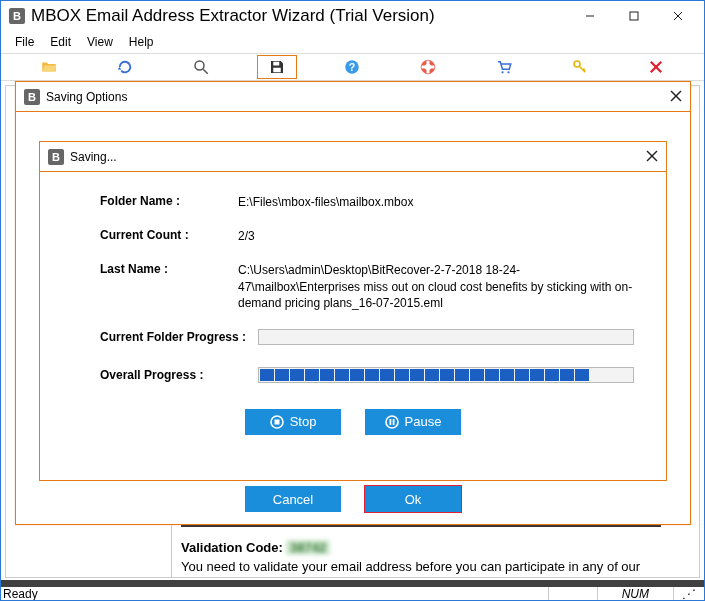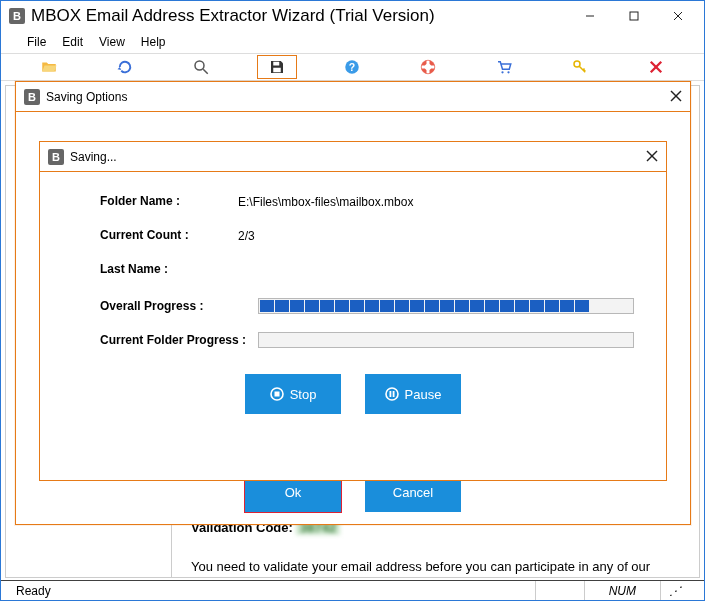--- a/index.html
+++ b/index.html
@@ -7,53 +7,53 @@
 
 
 .titlebar { height: 30px; display: flex; align-items: center; padding: 0 4px 0 8px; background: #fff; }
 .app-icon { width: 16px; height: 16px; background: #666; color: #fff; font-size: 11px; font-weight: bold; display: inline-flex; align-items: center; justify-content: center; margin-right: 6px; border-radius: 2px; }
 .titlebar .title { font-size: 17px; flex: 0 0 auto; }
 .titlebar .spacer { flex: 1; }
 .winctrl { width: 44px; height: 28px; display: inline-flex; align-items: center; justify-content: center; font-size: 12px; color: #222; }
 .winctrl svg { width: 10px; height: 10px; }
 
 
-.menubar { height: 22px; display: flex; align-items: center; padding: 0 18px; font-size: 12px; }
+.menubar { height: 22px; display: flex; align-items: center; padding: 0 6px; font-size: 12px; }
 .menubar span { padding: 2px 8px; }
 
 
 .toolbar { height: 28px; border-top: 1px solid #ddd; border-bottom: 1px solid #ddd; display: flex; align-items: center; padding: 0 10px; justify-content: space-around; }
 .tool { width: 40px; height: 24px; display: flex; align-items: center; justify-content: center; }
 .tool.active { border: 1px solid #e67a17; }
 .tool svg { width: 18px; height: 18px; }
 
 
 .workspace { position: absolute; top: 84px; left: 4px; right: 4px; bottom: 22px; border: 1px solid #ccc; }
 .yellow-folder { position: absolute; top: 186px; right: 20px; }
 .column-divider { position: absolute; top: 108px; bottom: 22px; left: 170px; width: 1px; background: #ccc; }
 
-.validation { position: absolute; bottom: 24px; left: 190px; width: 480px; font-family: "Times New Roman", serif; font-size: 13px; border-top: 2px solid #333; padding-top: 13px; }
+.validation { position: absolute; bottom: 24px; left: 180px; width: 480px; font-family: "Times New Roman", serif; font-size: 13px; border-top: 2px solid #333; padding-top: 13px; }
 .validation .label { font-weight: bold; }
 .validation .code { background: #cfe8cf; color: #3a7a3a; font-weight: bold; filter: blur(2px); padding: 0 4px; }
-.validation .msg { margin-top: 22px; line-height: 1.4; }
-
-
-.statusbar { position: absolute; bottom: 0; left: 0; right: 0; height: 20px; border-top: 1px solid #404040; font-size: 12px; display: flex; align-items: center; padding: 0 15px; }
+.validation .msg { margin-top: 2px; line-height: 1.4; }
+
+
+.statusbar { position: absolute; bottom: 0; left: 0; right: 0; height: 20px; border-top: 7px solid #404040; font-size: 12px; display: flex; align-items: center; padding: 0 2px; }
 .statusbar .spacer { flex: 1; }
 .statusbar .seg { border-left: 1px solid #ccc; padding: 0 24px; height: 100%; display: flex; align-items: center; font-style: italic; }
 
 
 .dlg-saving-options { position: absolute; top: 80px; left: 14px; width: 676px; height: 444px; border: 1px solid #e67a17; background: #fff; box-shadow: 0 0 0 1px rgba(230,122,23,0.1); }
 .dlg-header { height: 30px; display: flex; align-items: center; padding: 0 8px; border-bottom: 1px solid #e67a17; }
 .dlg-header .title { font-size: 12px; }
 .dlg-header .spacer { flex: 1; }
 .close-x svg { width: 12px; height: 12px; }
 
 .dlg-footer { position: absolute; bottom: 12px; left: 0; right: 0; display: flex; justify-content: center; gap: 24px; }
-.btn { min-width: 96px; height: 40px; background: #1a8edb; color: #fff; border: none; font-size: 13px; display: inline-flex; align-items: center; justify-content: center; gap: 6px; cursor: pointer; }
+.btn { min-width: 96px; height: 26px; background: #1a8edb; color: #fff; border: none; font-size: 13px; display: inline-flex; align-items: center; justify-content: center; gap: 6px; cursor: pointer; }
 .btn.highlighted { outline: 1px solid #d23; outline-offset: 0px; }
 
 
 .dlg-saving { position: absolute; top: 140px; left: 38px; width: 628px; height: 340px; border: 1px solid #e67a17; background: #fff; z-index: 10; }
 .dlg-saving .body { padding: 22px 32px 10px 32px; font-size: 12px; }
 .row { display: flex; margin-bottom: 18px; }
 .row .lab { width: 166px; font-weight: bold; padding-left: 28px; }
 .row .val { flex: 1; line-height: 1.35; }
 
 .progress { flex: 1; height: 16px; border: 1px solid #b8b8b8; background: #f3f3f3; display: flex; align-items: center; padding: 1px; gap: 1px; }
@@ -184,25 +184,25 @@
   <div class="dlg-header">
     <span class="app-icon">B</span>
     <span class="title">Saving Options</span>
     <span class="spacer"></span>
     <span class="close-x"><svg viewBox="0 0 12 12">
           <line x1="1" y1="1" x2="11" y2="11" stroke="#222" stroke-width="1.4"></line>
           <line x1="11" y1="1" x2="1" y2="11" stroke="#222" stroke-width="1.4"></line>
         </svg></span>
   </div>
   <div class="dlg-footer">
+    <button class="btn">
+        <span>Cancel</span>
+      </button>
     <button class="btn highlighted">
         <span>Ok</span>
-      </button>
-    <button class="btn">
-        <span>Cancel</span>
       </button>
   </div>
 </div>
 
 <div class="dlg-saving">
   <div class="dlg-header">
     <span class="app-icon">B</span>
     <span class="title">Saving...</span>
     <span class="spacer"></span>
     <span class="close-x"><svg viewBox="0 0 12 12">
@@ -214,20 +214,25 @@
     <div class="row">
       <div class="lab">Folder Name :</div>
       <div class="val">E:\Files\mbox-files\mailbox.mbox</div>
     </div>
     <div class="row">
       <div class="lab">Current Count :</div>
       <div class="val">2/3</div>
     </div>
     <div class="row">
       <div class="lab">Last Name :</div>
+      <div class="val">C:\Users\admin\Desktop\BitRecover-2-7-2018 18-24-47\mailbox\Enterprises miss out on cloud cost benefits by sticking with on-demand pricing plans_16-07-2015.eml</div>
+    </div>
+    <div class="row" style="align-items:center;">
+      <div class="lab" style="width:186px;">Current Folder Progress :</div>
+      <div class="progress"></div>
     </div>
     <div class="row" style="align-items:center; margin-top:22px;">
       <div class="lab" style="width:186px;">Overall Progress :</div>
       <div class="progress" id="overall-progress">
           <div class="chunk"></div>
           <div class="chunk"></div>
           <div class="chunk"></div>
           <div class="chunk"></div>
           <div class="chunk"></div>
           <div class="chunk"></div>
@@ -241,24 +246,20 @@
           <div class="chunk"></div>
           <div class="chunk"></div>
           <div class="chunk"></div>
           <div class="chunk"></div>
           <div class="chunk"></div>
           <div class="chunk"></div>
           <div class="chunk"></div>
           <div class="chunk"></div>
           <div class="chunk"></div>
         </div>
-    </div>
-    <div class="row" style="align-items:center;">
-      <div class="lab" style="width:186px;">Current Folder Progress :</div>
-      <div class="progress"></div>
     </div>
     <div class="inner-footer">
       <button class="btn">
         <svg class="icn" viewBox="0 0 14 14">
             <circle cx="7" cy="7" r="6" fill="none" stroke="#fff" stroke-width="1.6"></circle>
             <rect x="4.5" y="4.5" width="5" height="5" fill="#fff"></rect>
           </svg>
         <span>Stop</span>
       </button>
       <button class="btn">

